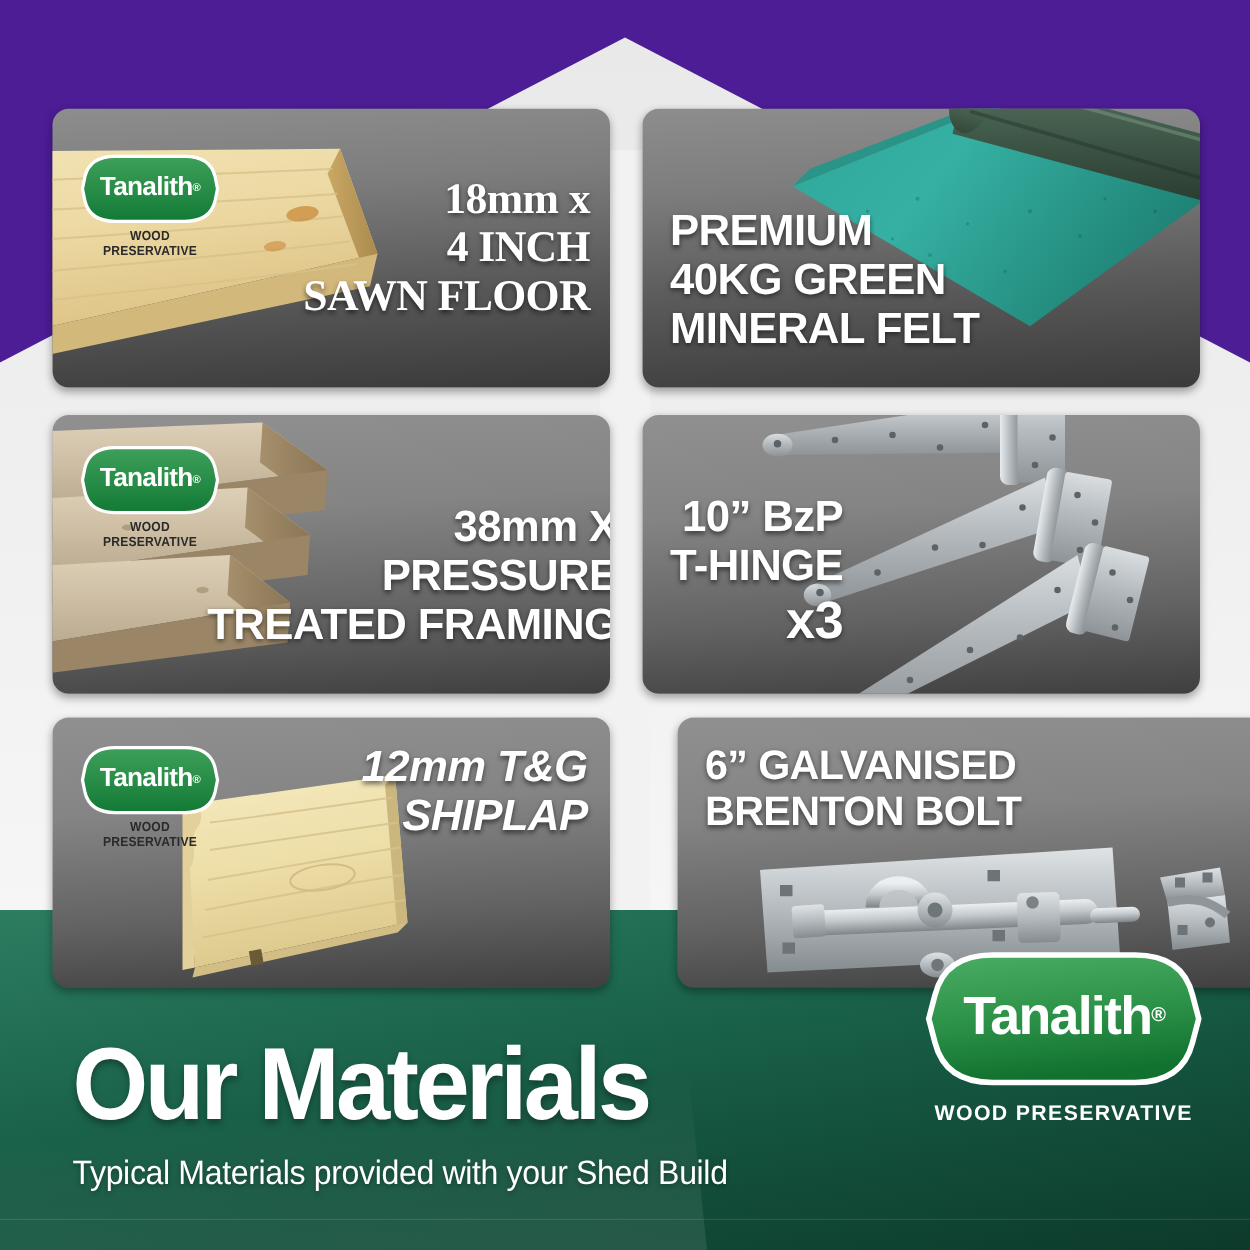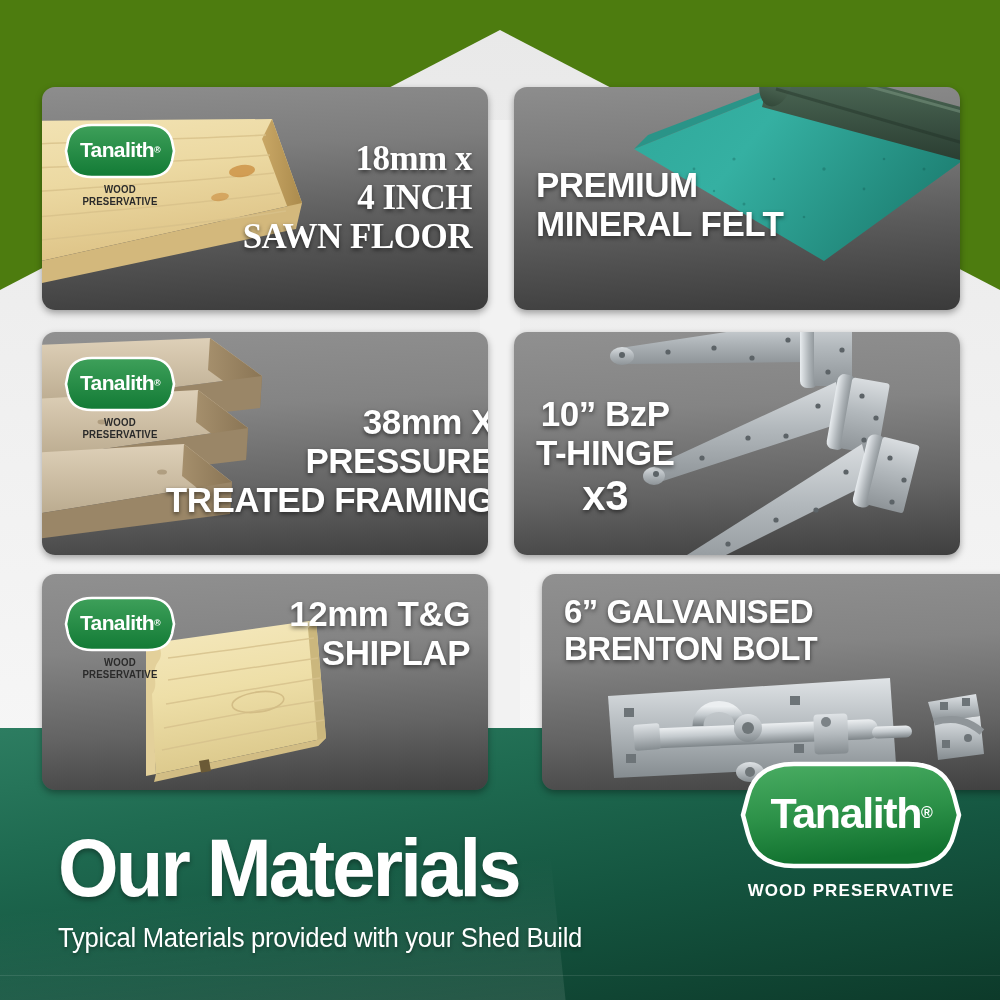--- a/index.html
+++ b/index.html
@@ -2,21 +2,21 @@
 <html><head>
 <meta charset="utf-8">
 <style>
   * { margin:0; padding:0; box-sizing:border-box; }
   html,body { width:1000px; height:1000px; overflow:hidden; }
   body {
     font-family:"Liberation Sans", sans-serif;
     background:#ffffff;
     position:relative;
   }
-  .stage { position:absolute; inset:0; width:1000px; height:1000px; overflow:hidden; background:#4d7c0f; }
+  .stage { position:absolute; inset:0; width:1000px; height:1000px; overflow:hidden; background:#4c1d95; }
 
   
   .watermark { position:absolute; left:0; top:0; width:1000px; height:740px; z-index:0; opacity:1; }
 
   
   .grid { position:absolute; left:0; top:0; width:1000px; height:800px; z-index:2; }
 
   .card {
     position:absolute;
     border-radius:13px;
@@ -47,22 +47,22 @@
     text-shadow:0 2px 4px rgba(0,0,0,.55);
     letter-spacing:-0.5px;
     z-index:6;
   }
   .card-text .ln { display:block; white-space:nowrap; }
 
   
   .t1 { right:16px; top:52px;  text-align:right; font-size:35px;font-family:Liberation Serif, serif; }
   .t2 { left:22px;  top:78px;  text-align:left;  font-size:35px; }
   .t3 { right:-6px; top:26px;  text-align:right; font-size:35px;margin-top:44px; }
-  .t4 { left:22px;  top:62px;  text-align:center;  font-size:35px; }
-  .t5 { right:18px; top:20px;  text-align:right; font-size:35px; }
+  .t4 { left:22px;  top:62px;  text-align:right;  font-size:35px; }
+  .t5 { right:18px; top:20px;  text-align:right; font-size:35px;font-style:italic; }
   .t6 { left:22px;  top:20px;  text-align:left;  font-size:33px; }
 
   
   .tanalith {
     position:absolute; z-index:5;
     width:112px; display:block;
   }
   .tan-hex { position:relative; width:112px; height:56px; }
   .tan-word {
     position:absolute; inset:0; display:flex; align-items:center; justify-content:center;
@@ -238,20 +238,21 @@
               <circle cx="120" cy="155" r="1.5" fill="#0b4a44"></circle>
             <circle cx="180" cy="168" r="1.3" fill="#0b4a44"></circle>
               <circle cx="90" cy="142" r="1.2" fill="#0b4a44"></circle>
             <circle cx="260" cy="110" r="1.3" fill="#0b4a44"></circle>
               <circle cx="300" cy="120" r="1.5" fill="#0b4a44"></circle>
           </g>
         </svg>
 
         <div class="card-text t2">
           <span class="ln">PREMIUM</span>
+          <span class="ln">40KG GREEN</span>
           <span class="ln">MINERAL FELT</span>
         </div>
       </div>
     </div>
 
     <div class="card c3">
       <div class="card-inner">
         <svg class="art" style="left:-10px;top:0px;width:290px;height:223px;" viewBox="0 0 290 223">
           <defs>
             <linearGradient id="bat1" x1="0" y1="0" x2="0" y2="1">

